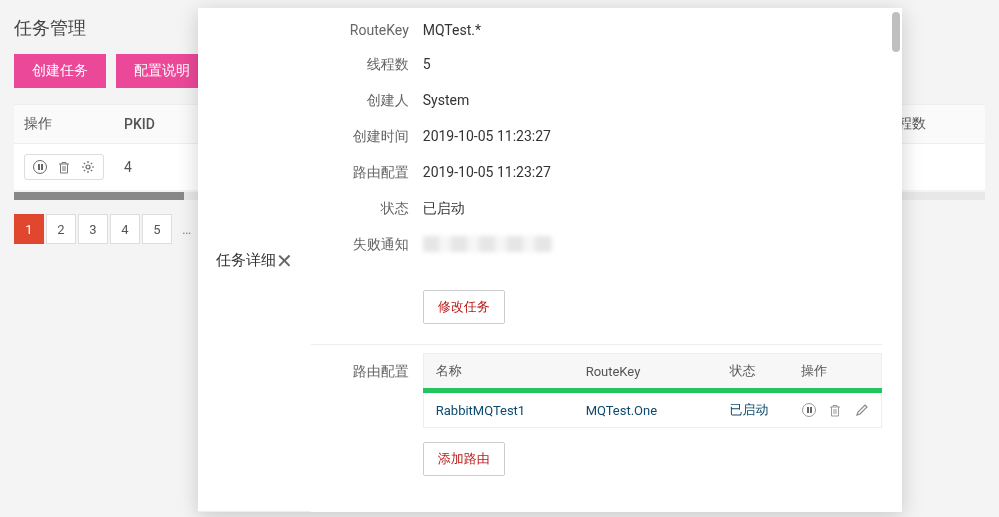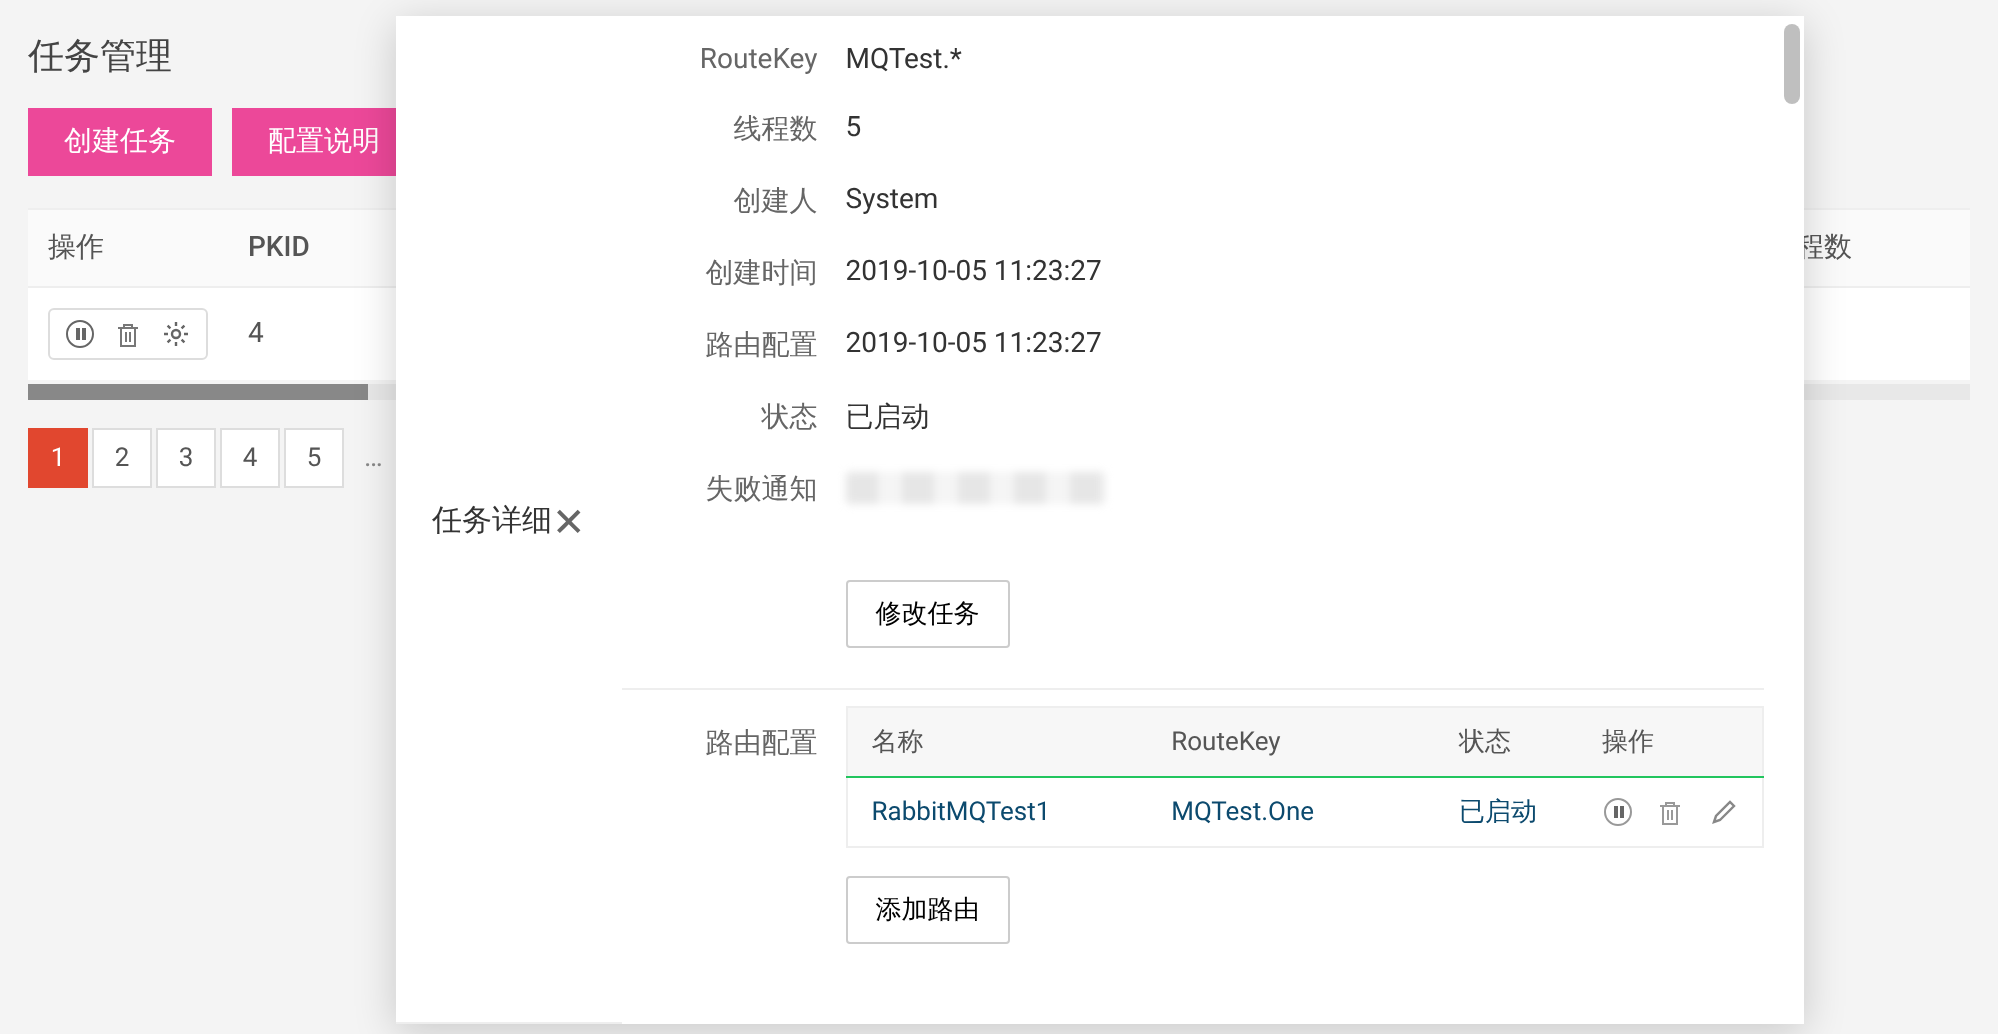--- a/index.html
+++ b/index.html
@@ -169,21 +169,21 @@
     .blurred {
       width: 130px;
       height: 16px;
       background: repeating-linear-gradient(90deg, #e6e6e6 0 16px, #f5f5f5 16px 28px);
       filter: blur(2px);
       border-radius: 2px;
     }
     .btn-outline {
       background: #fff;
       border: 1px solid #ccc;
-      color: #000000;
+      color: #b91c1c;
       padding: 7px 14px;
       font-size: 13px;
       cursor: pointer;
       border-radius: 2px;
     }
     .divider {
       border-top: 1px solid #eee;
       margin: 12px 0 8px 0;
     }
     .route-section {
@@ -204,21 +204,21 @@
       border-collapse: collapse;
       border: 1px solid #eee;
       font-size: 13px;
     }
     .route-table th {
       background: #f7f7f7;
       text-align: left;
       padding: 8px 12px;
       font-weight: 400;
       color: #555;
-      border-bottom: 1px solid #22c55e;
+      border-bottom: 5px solid #22c55e;
     }
     .route-table td {
       padding: 8px 12px;
       color: #0c4a6e;
       border-bottom: 1px solid #eee;
     }
     .route-op-icons {
       display: flex;
       gap: 10px;
       color: #888;

